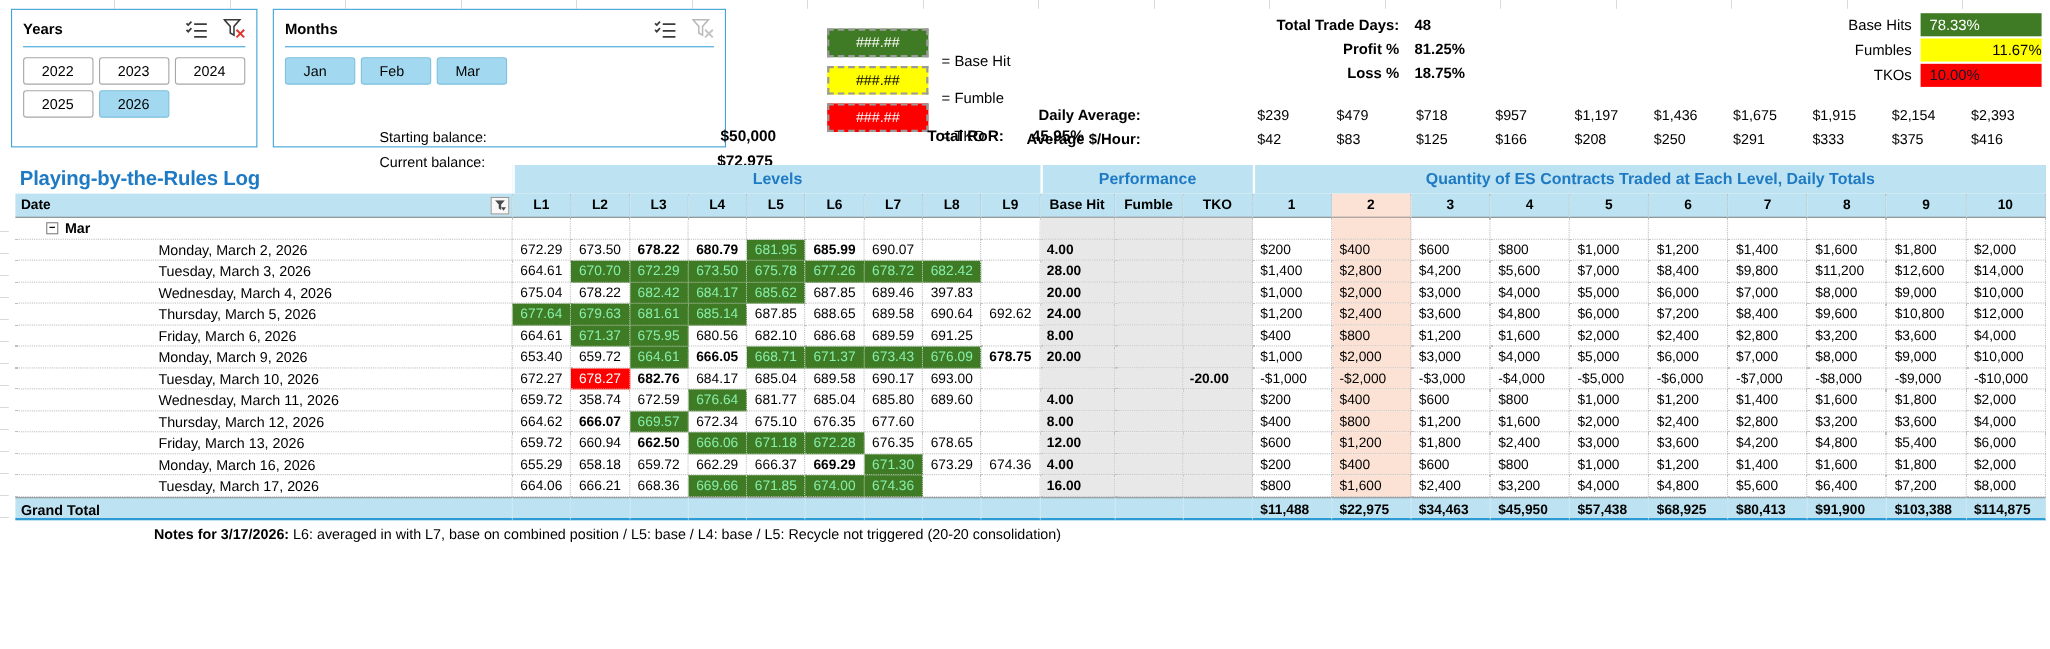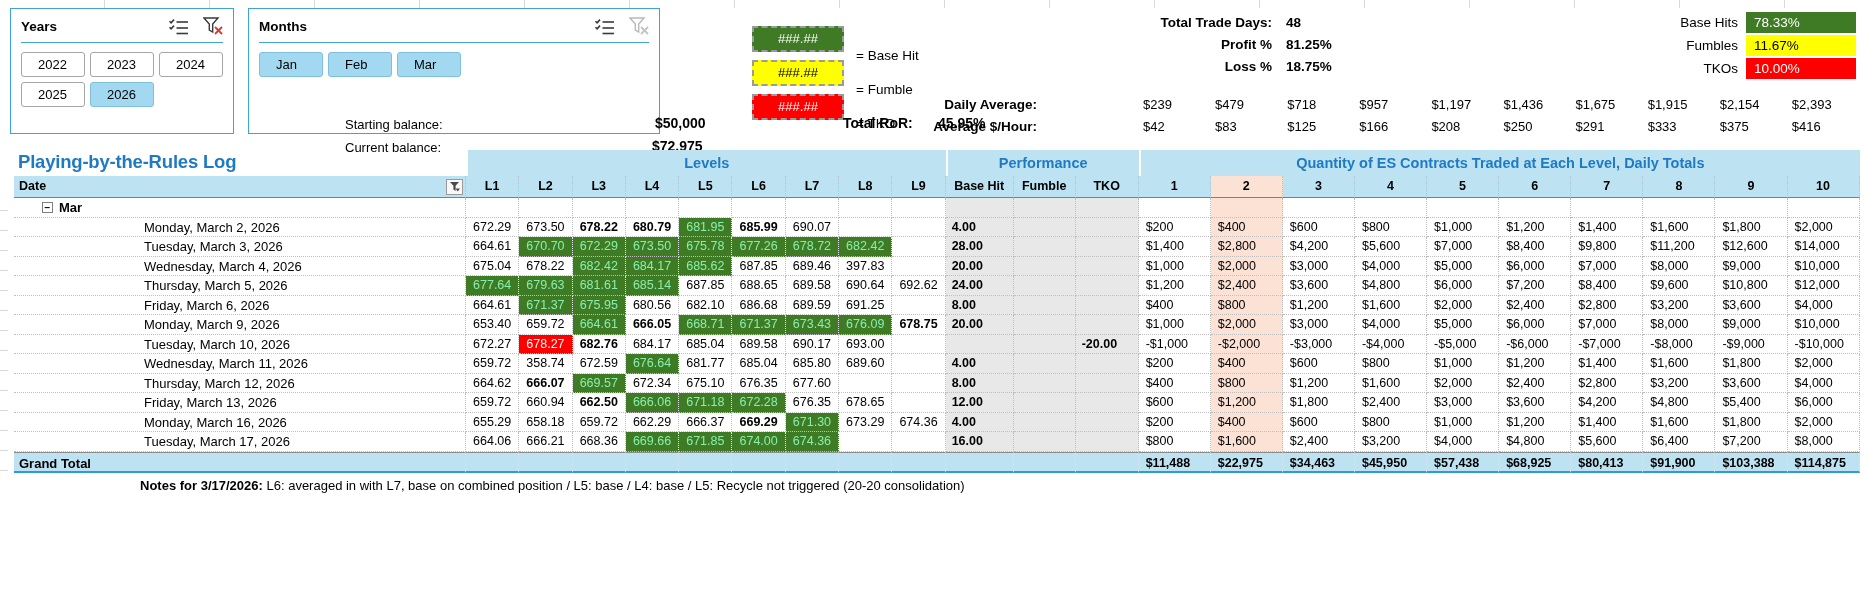--- a/index.html
+++ b/index.html
@@ -45,22 +45,22 @@
   #tstats { position:absolute; left:1040px; top:12px; width:232px; text-align:right; }
   #tstats .lab { font-weight:bold; font-size:13.5px; height:22px; line-height:22px; }
   #tstat-vals { position:absolute; left:1286px; top:12px; }
   #tstat-vals .val { font-weight:bold; font-size:13.5px; height:22px; line-height:22px; }
 
   #rate-labels { position:absolute; left:1560px; top:12px; width:178px; text-align:right; }
   #rate-labels .lab { font-size:13.5px; height:23px; line-height:21px; }
   #rate-boxes { position:absolute; left:1746px; top:12px; width:110px; }
   .rate-box { width:110px; height:21px; margin-bottom:2px; font-size:13.5px; line-height:21px; padding-left:8px; }
   .rate-box.base-hits { background:#3f7a24; color:#fff; }
-  .rate-box.fumbles { background:#ffff00; color:#000; }
-  .rate-box.tkos { background:#ff0000; color:#ffffff; }
+  .rate-box.fumbles { background:#ffff00; color:#000;text-align:right; }
+  .rate-box.tkos { background:#ff0000; color:#0f172a; }
 
   
   .avg-label { position:absolute; left:800px; width:237px; text-align:right; font-weight:bold; font-size:13.5px; }
   .avg-grid { position:absolute; left:1134px; width:722px; display:grid; grid-template-columns:repeat(10,72.1px); }
   .avg-grid span { font-size:13px; padding-left:9px; }
 
   
   #page-title { position:absolute; left:18px; top:151px; font-size:18.5px; font-weight:bold; color:#1f7ac4; letter-spacing:-0.2px; }
 
   

